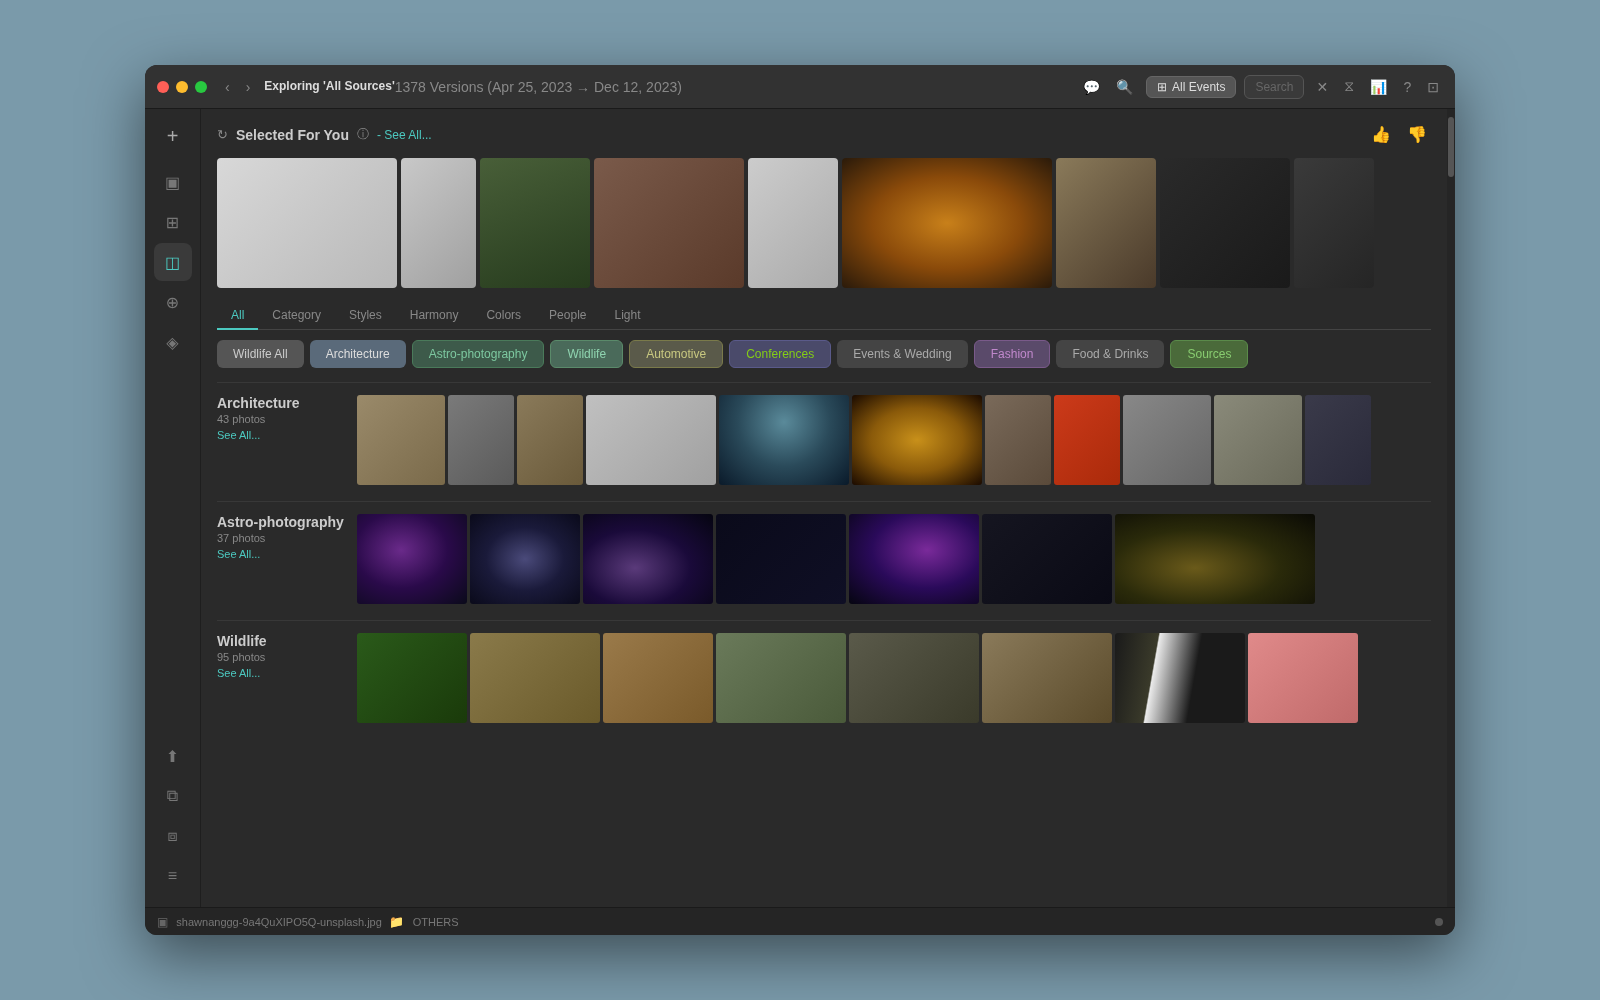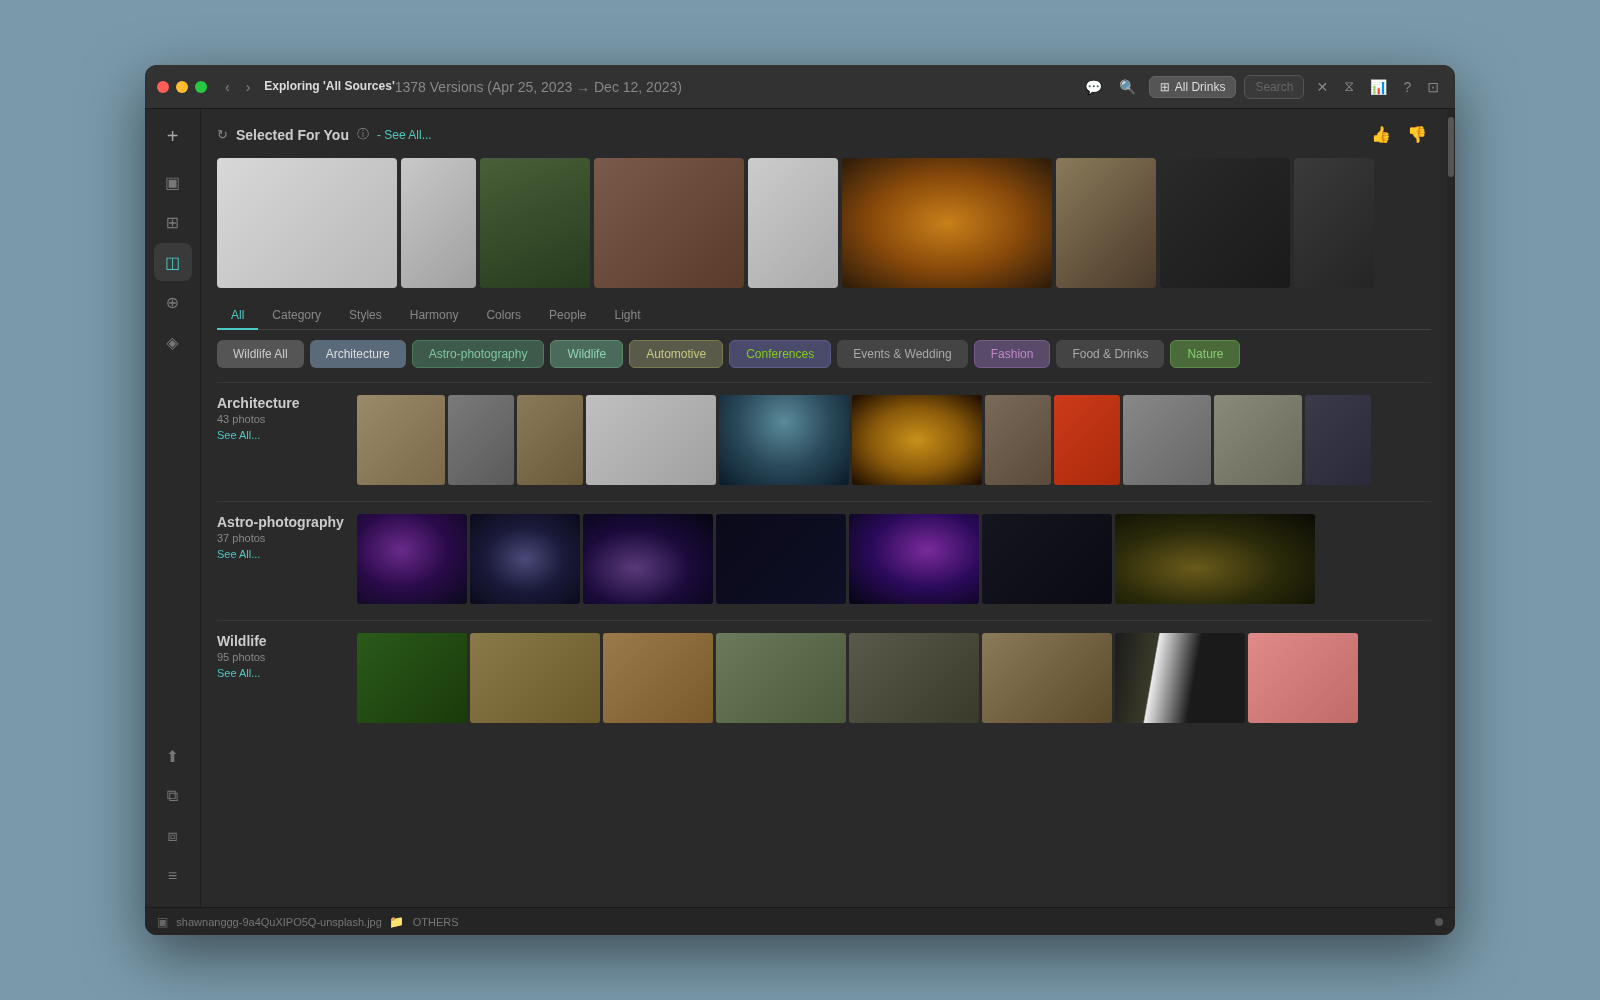--- a/index.html
+++ b/index.html
@@ -421,21 +421,21 @@
     </div>
     <div class="title-info">
       <span class="title-main">Exploring 'All Sources'</span>
       <span class="title-sub">1378 Versions (Apr 25, 2023 → Dec 12, 2023)</span>
     </div>
     <div class="title-actions">
       <button class="icon-btn">💬</button>
       <button class="icon-btn">🔍</button>
       <div class="source-pill">
         <span>⊞</span>
-        <span>All Drinks</span>
+        <span>All Events</span>
       </div>
       <div class="search-area">
         <span style="color:#666;">Search</span>
       </div>
       <button class="icon-btn">✕</button>
       <button class="icon-btn">⧖</button>
       <button class="icon-btn">📊</button>
       <button class="icon-btn">?</button>
       <button class="icon-btn">⊡</button>
     </div>
@@ -500,21 +500,21 @@
         <div class="category-pills">
           <button class="cat-pill cat-pill-unselect">Wildlife All</button>
           <button class="cat-pill cat-pill-arch">Architecture</button>
           <button class="cat-pill cat-pill-astro">Astro-photography</button>
           <button class="cat-pill cat-pill-wildlife">Wildlife</button>
           <button class="cat-pill cat-pill-auto">Automotive</button>
           <button class="cat-pill cat-pill-conf">Conferences</button>
           <button class="cat-pill cat-pill-events">Events &amp; Wedding</button>
           <button class="cat-pill cat-pill-fashion">Fashion</button>
           <button class="cat-pill cat-pill-food">Food &amp; Drinks</button>
-          <button class="cat-pill cat-pill-nature">Nature</button>
+          <button class="cat-pill cat-pill-nature">Sources</button>
         </div>
       </div>
 
       <div class="category-section">
         <div class="cat-section-header">
           <div class="cat-info">
             <div class="cat-name">Architecture</div>
             <div class="cat-count">43 photos</div>
             <div class="cat-see-all">See All...</div>
           </div>

